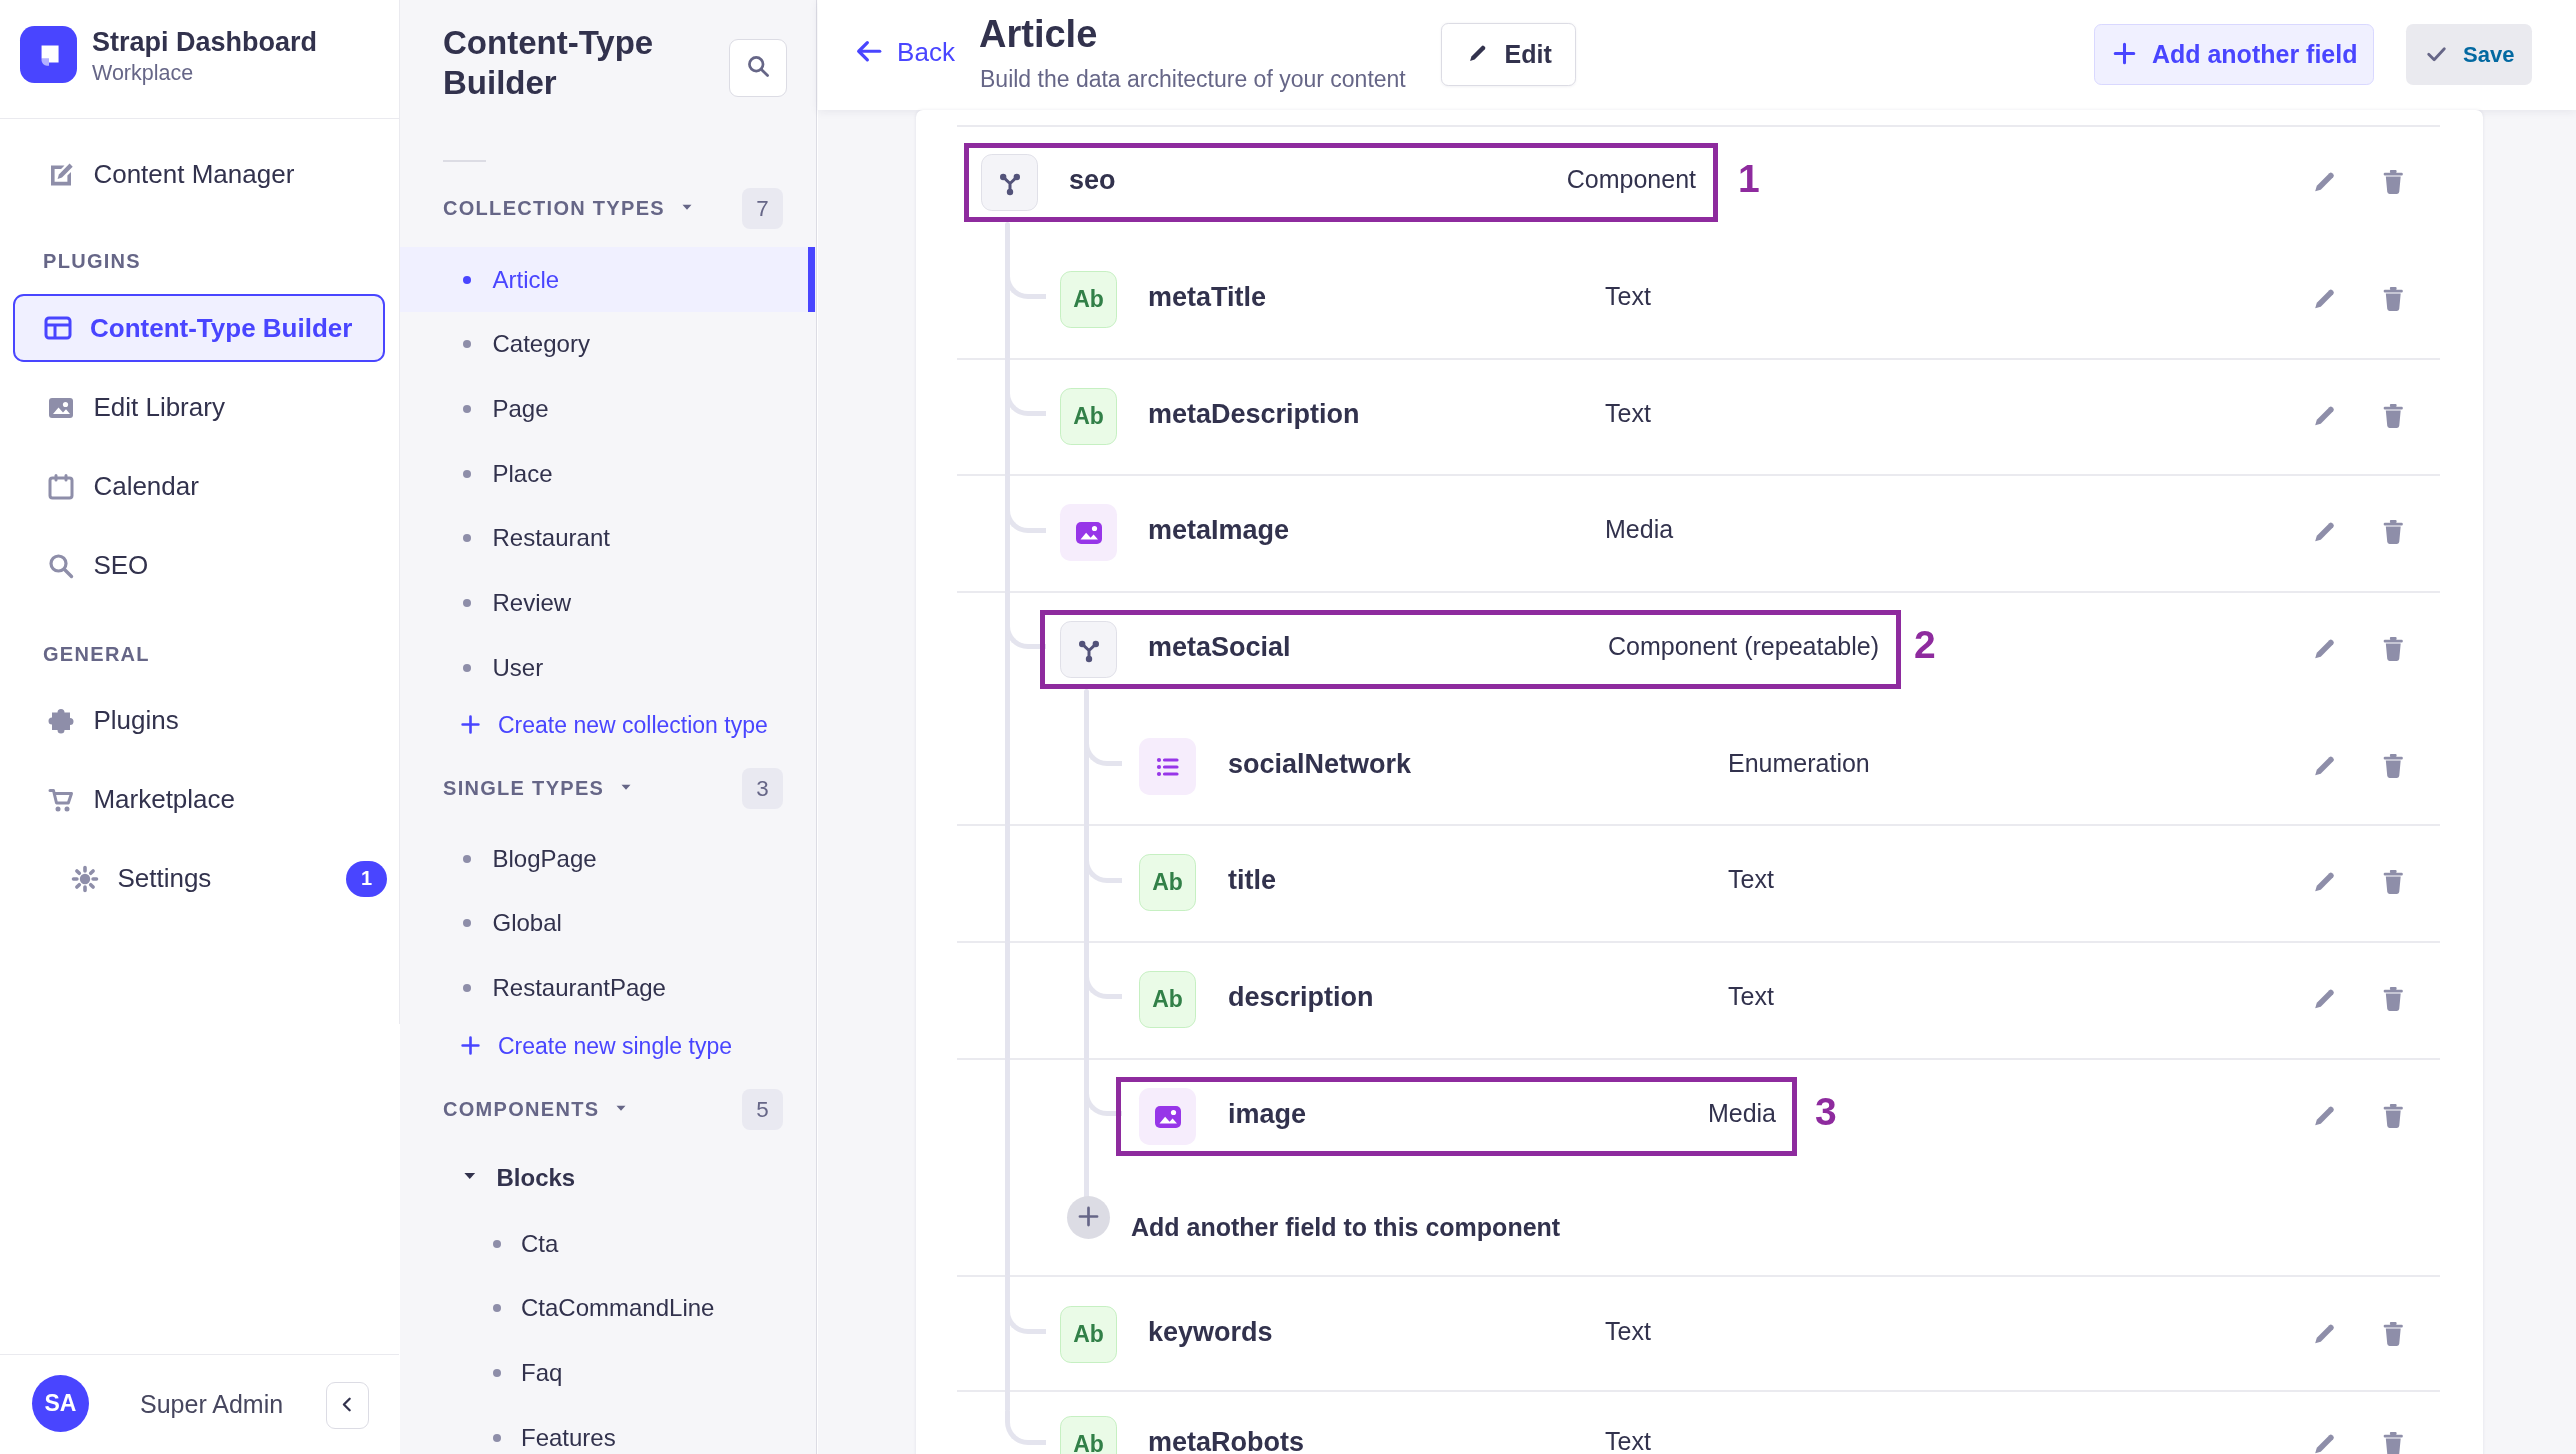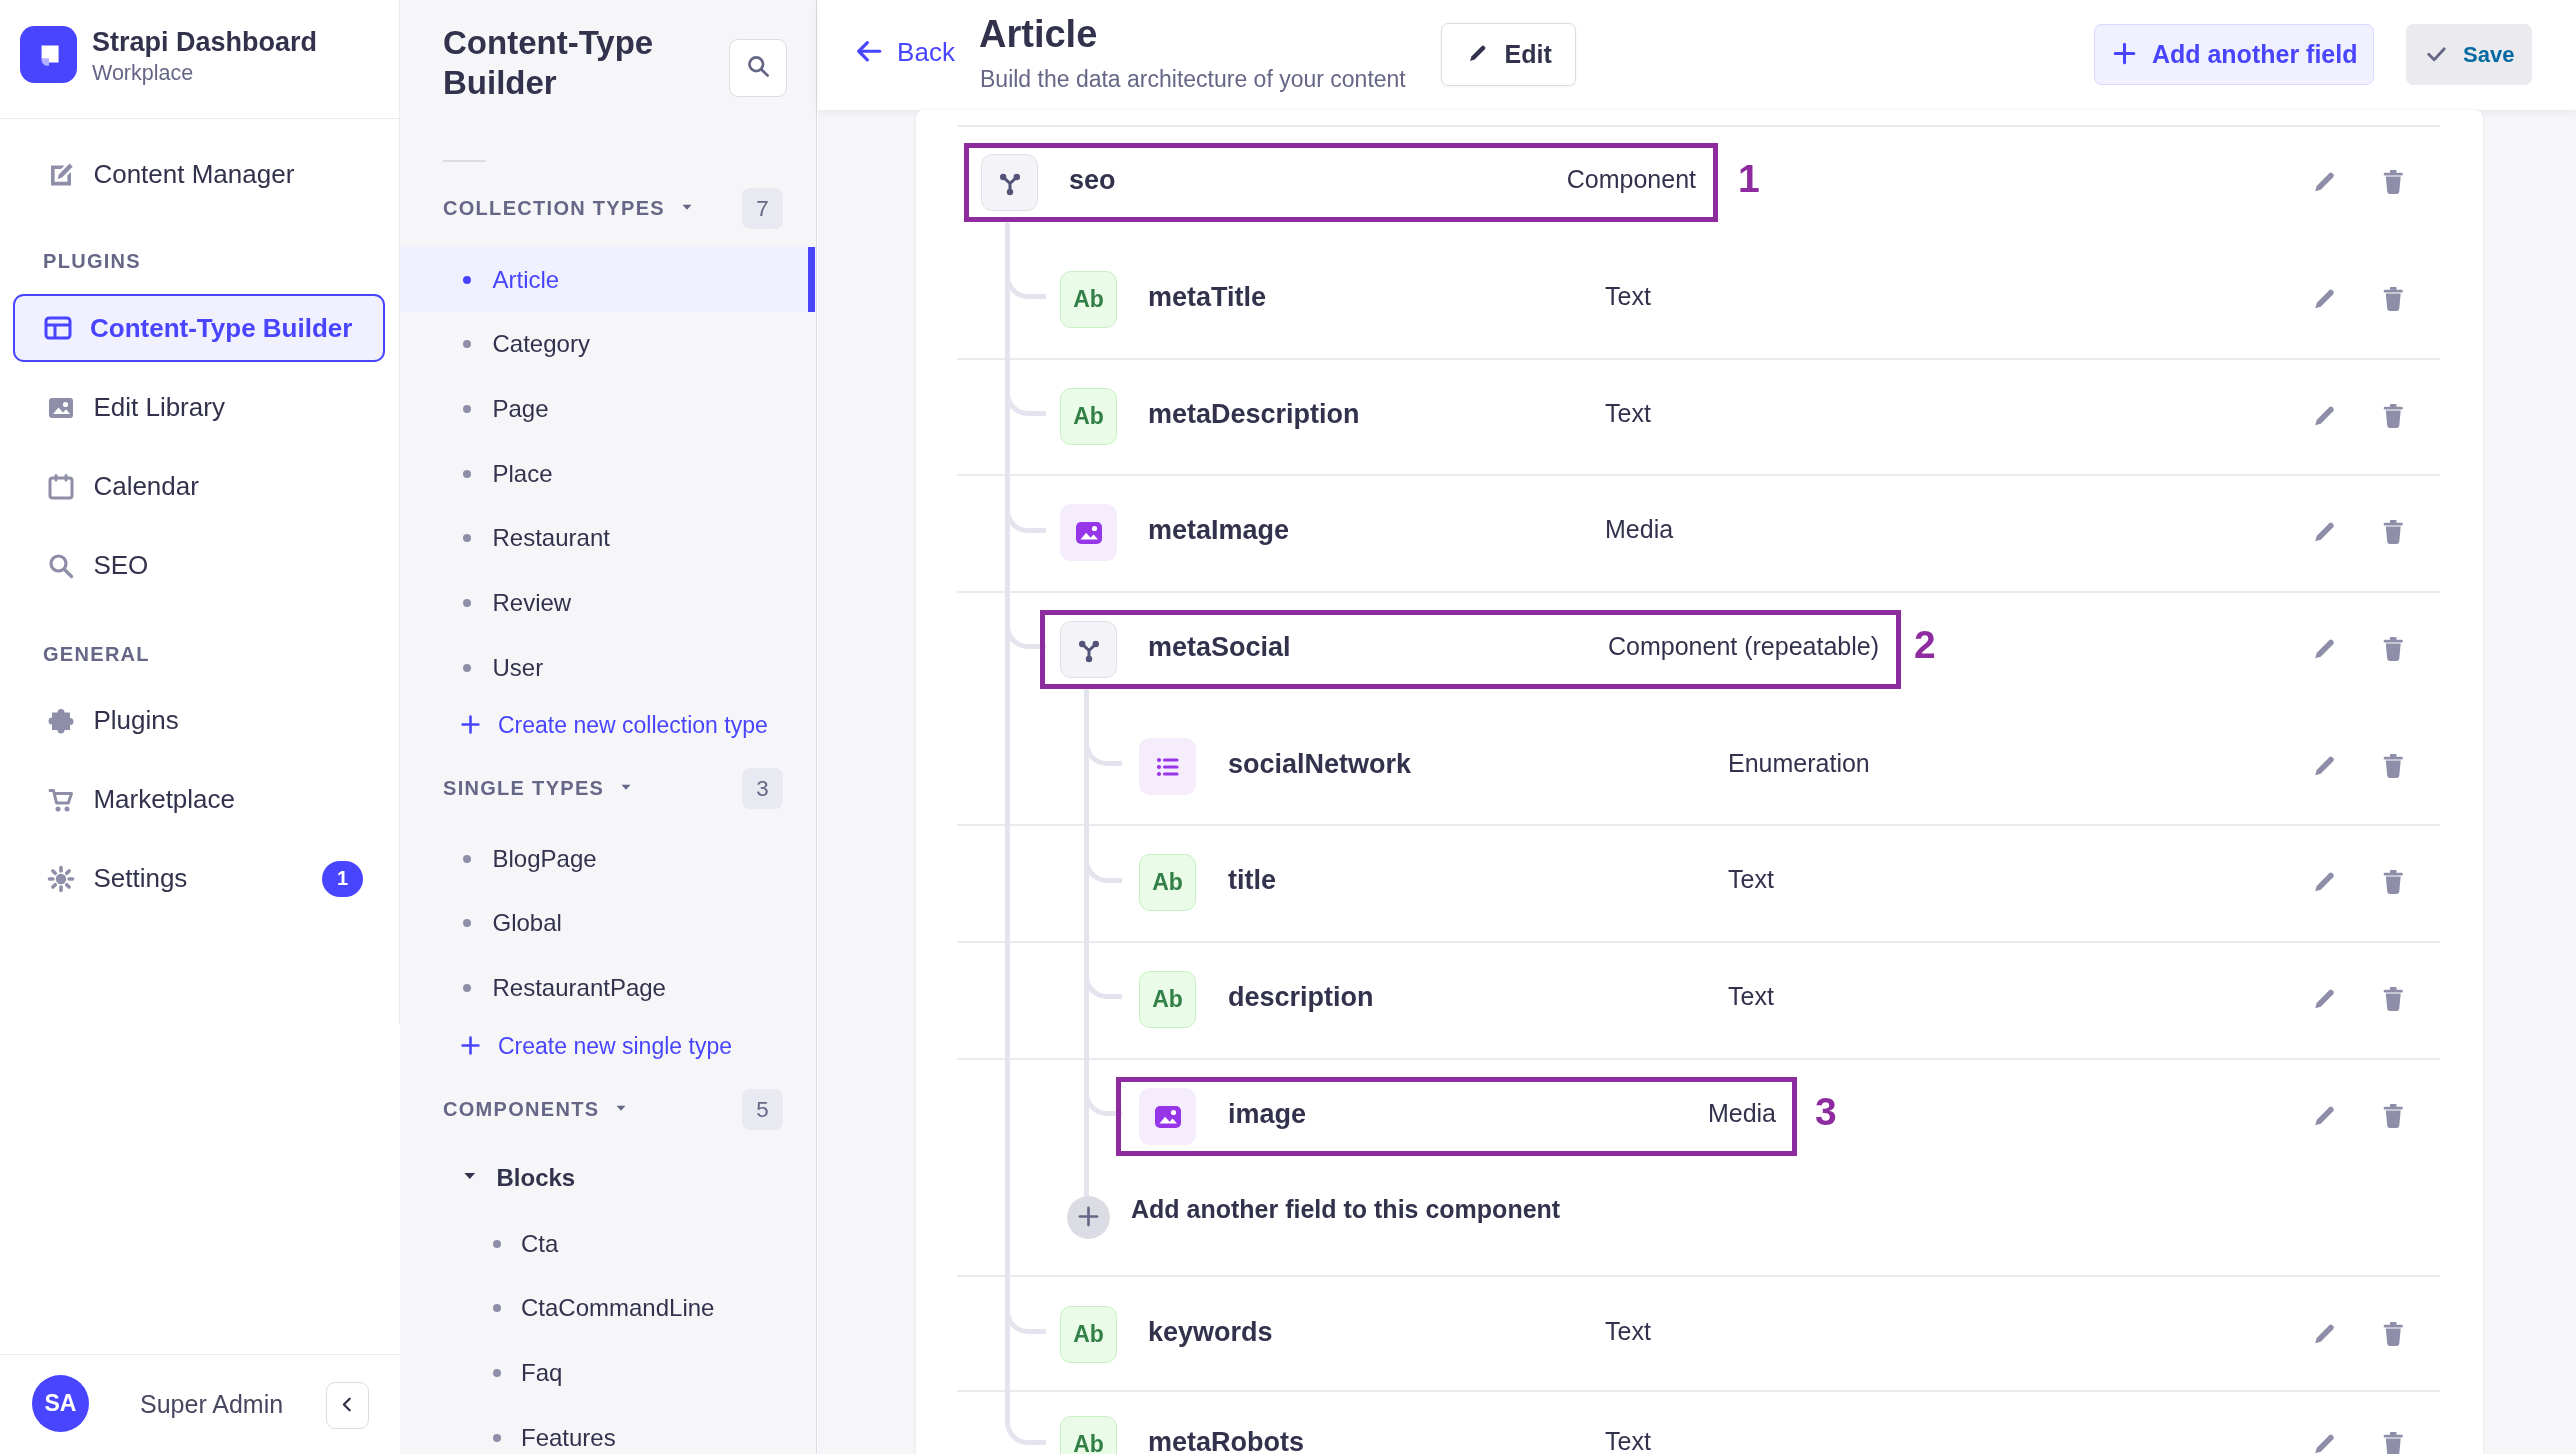--- a/index.html
+++ b/index.html
@@ -178,21 +178,21 @@
     <div class="abs nav-row" style="top: 767px;">
       <span class="nav-ic">
         <svg viewBox="0 0 32 32">
           <path d="M5 6.5h3.5L11.5 19h11.8l3.2-9.5H10" fill="none" stroke="#8e8ea9" stroke-width="3" stroke-linejoin="round" stroke-linecap="round"></path>
           <circle cx="13" cy="25" r="2.5" fill="#8e8ea9"></circle>
           <circle cx="22" cy="25" r="2.5" fill="#8e8ea9"></circle>
         </svg>
       </span>
       <span class="nav-lbl">Marketplace</span>
     </div>
-    <div class="abs nav-row" style="top: 846px;">
+    <div class="abs nav-row" style="top: 846px; padding-left: 24px;">
       <span class="nav-ic">
         <svg viewBox="0 0 32 32">
           <circle cx="16" cy="16" r="5.2" fill="#8e8ea9"></circle>
           <g stroke="#8e8ea9" stroke-width="3.6" stroke-linecap="round">
             <path d="M16 4.5v3.4M16 24.1v3.4M4.5 16h3.4M24.1 16h3.4M7.9 7.9l2.4 2.4M21.7 21.7l2.4 2.4M24.1 7.9l-2.4 2.4M10.3 21.7l-2.4 2.4"></path>
           </g>
         </svg>
       </span>
       <span class="nav-lbl">Settings</span>
       <span class="badge-pill">1</span>
@@ -556,21 +556,21 @@
         </div>
       </div>
       <div class="abs hl-box" style="left: 200px; top: 967px; width: 681px; height: 79px;"></div>
       <div class="abs hl-num" style="left: 899px; top: 980px;">3</div>
       <div class="abs f-row" style="top: 1054px; height: 108px;">
         <div class="abs addc-circle" style="left: 151px; top: 32px;">
           <span class=""><svg width="25" height="25" viewBox="0 0 32 32">
               <path d="M16 5v22M5 16h22" stroke="#666687" stroke-width="3.4" stroke-linecap="round"></path>
             </svg></span>
         </div>
-        <div class="abs addc-lbl" style="left: 215px; top: 31px;">Add another field to this component</div>
+        <div class="abs addc-lbl" style="left: 215px; top: 49px;">Add another field to this component</div>
       </div>
       <div class="abs f-row" style="top: 1166px;">
         <div class="abs f-icon ic-text" style="left: 144px;">Ab</div>
         <div class="abs f-name" style="left: 232px;">keywords</div>
         <div class="abs f-type" style="left: 689px;">Text</div>
         <div class="abs f-actions" style="left: 1393px;">
           <span class=""><svg viewBox="0 0 32 32">
               <path d="M6.5 25.5l1.7-5.8L21.3 6.6a2.3 2.3 0 0 1 3.2 0l.9.9a2.3 2.3 0 0 1 0 3.2L12.3 23.8z" fill="#8e8ea9"></path>
             </svg></span>
           <span class=""><svg viewBox="0 0 32 32">

